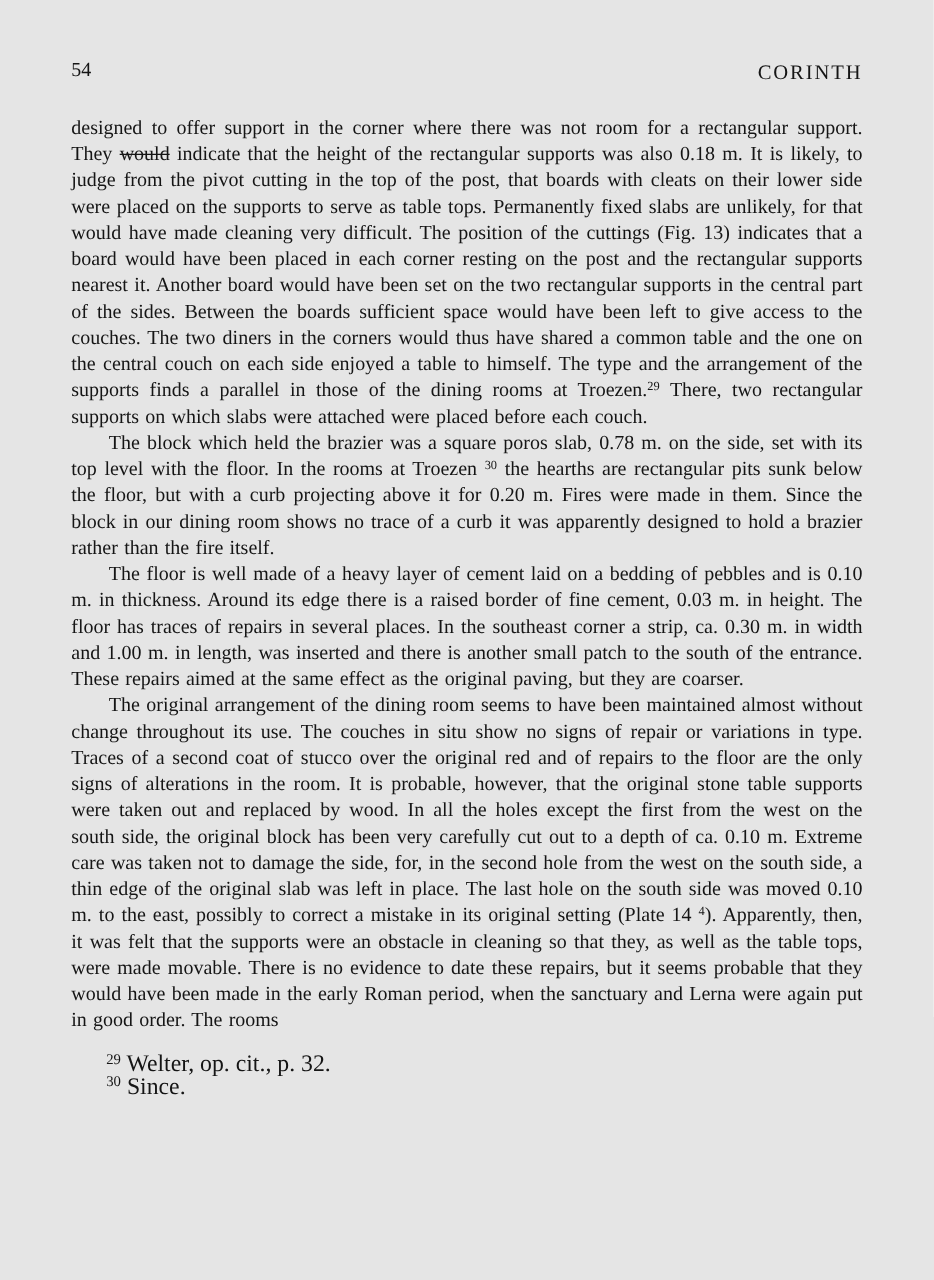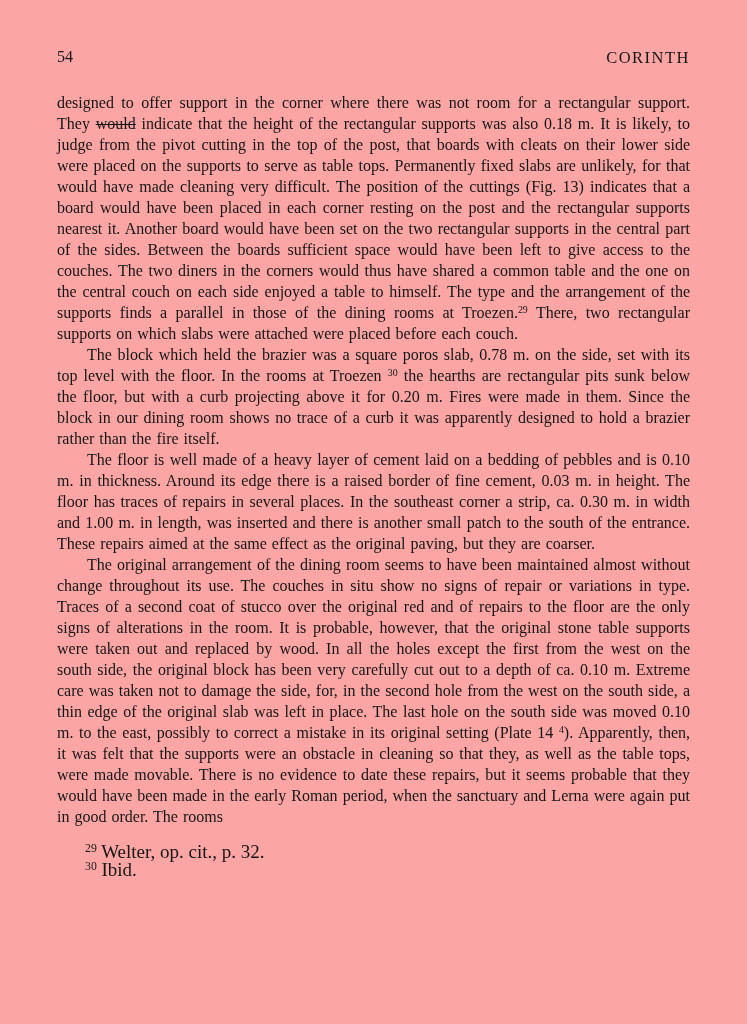--- a/index.html
+++ b/index.html
@@ -12,21 +12,21 @@
     background: #fdfdfb;
     font-family: "Liberation Serif", "DejaVu Serif", serif;
     color: #151515;
     overflow: hidden;
   }
   .page {
     box-sizing: border-box;
     width: 747px;
     height: 1024px;
     padding: 48px 57px 40px 57px;
-    background: #fca5a5;
+    background: #e5e5e5;
   }
   .page-header {
     position: relative;
     height: 22px;
     margin-bottom: 22px;
   }
   .page-number {
     position: absolute;
     left: 0;
     top: 0;
@@ -84,15 +84,15 @@
 
   <section class="body-text" id="body-text">
       <p class="para"><span>designed to offer support in the corner where there was not room for a rectangular support. They </span><span class="strike">would</span><span> indicate that the height of the rectangular supports was also 0.18 m. It is likely, to judge from the pivot cutting in the top of the post, that boards with cleats on their lower side were placed on the supports to serve as table tops. Permanently fixed slabs are unlikely, for that would have made cleaning very difficult. The position of the cuttings (Fig. 13) indicates that a board would have been placed in each corner resting on the post and the rectangular supports nearest it. Another board would have been set on the two rectangular supports in the central part of the sides. Between the boards sufficient space would have been left to give access to the couches. The two diners in the corners would thus have shared a common table and the one on the central couch on each side enjoyed a table to himself. The type and the arrangement of the supports finds a parallel in those of the dining rooms at Troezen.</span><sup>29</sup><span> There, two rectangular supports on which slabs were attached were placed before each couch.</span></p>
       <p class="para indent"><span>The block which held the brazier was a square poros slab, 0.78 m. on the side, set with its top level with the floor. In the rooms at Troezen </span><sup>30</sup><span> the hearths are rectangular pits sunk below the floor, but with a curb projecting above it for 0.20 m. Fires were made in them. Since the block in our dining room shows no trace of a curb it was apparently designed to hold a brazier rather than the fire itself.</span></p>
       <p class="para indent"><span>The floor is well made of a heavy layer of cement laid on a bedding of pebbles and is 0.10 m. in thickness. Around its edge there is a raised border of fine cement, 0.03 m. in height. The floor has traces of repairs in several places. In the southeast corner a strip, </span><span class="it">ca.</span><span> 0.30 m. in width and 1.00 m. in length, was inserted and there is another small patch to the south of the entrance. These repairs aimed at the same effect as the original paving, but they are coarser.</span></p>
       <p class="para indent"><span>The original arrangement of the dining room seems to have been maintained almost without change throughout its use. The couches </span><span class="it">in situ</span><span> show no signs of repair or variations in type. Traces of a second coat of stucco over the original red and of repairs to the floor are the only signs of alterations in the room. It is probable, however, that the original stone table supports were taken out and replaced by wood. In all the holes except the first from the west on the south side, the original block has been very carefully cut out to a depth of </span><span class="it">ca.</span><span> 0.10 m. Extreme care was taken not to damage the side, for, in the second hole from the west on the south side, a thin edge of the original slab was left in place. The last hole on the south side was moved 0.10 m. to the east, possibly to correct a mistake in its original setting (Plate 14 </span><sup>4</sup><span>). Apparently, then, it was felt that the supports were an obstacle in cleaning so that they, as well as the table tops, were made movable. There is no evidence to date these repairs, but it seems probable that they would have been made in the early Roman period, when the sanctuary and Lerna were again put in good order. The rooms</span></p>
     </section>
 
   <footer class="footnotes" id="footnotes">
       <p class="footnote"><sup>29</sup><span> Welter, </span><span class="it">op. cit.</span><span>, p. 32.</span></p>
-      <p class="footnote"><sup>30</sup><span> </span><span class="it">Ibid.</span></p>
+      <p class="footnote"><sup>30</sup><span> </span><span class="it">Since.</span></p>
     </footer>
 </main>
 
 </body></html>

